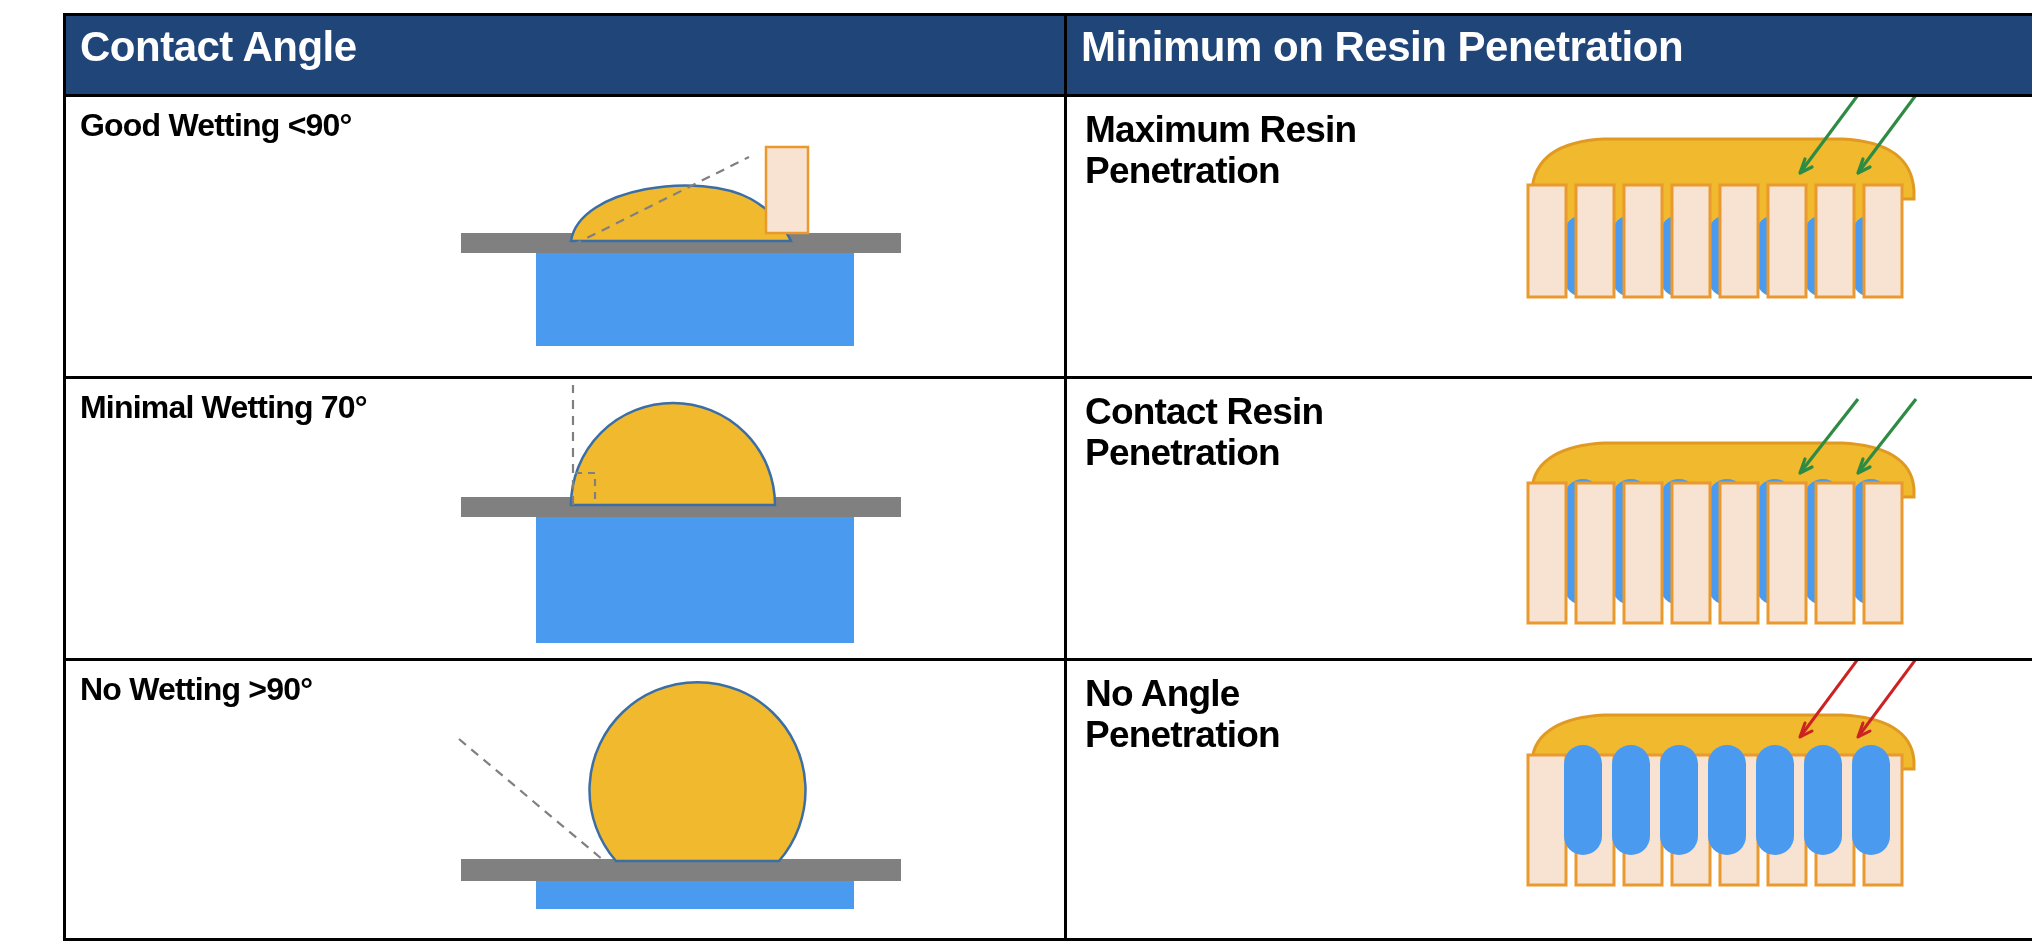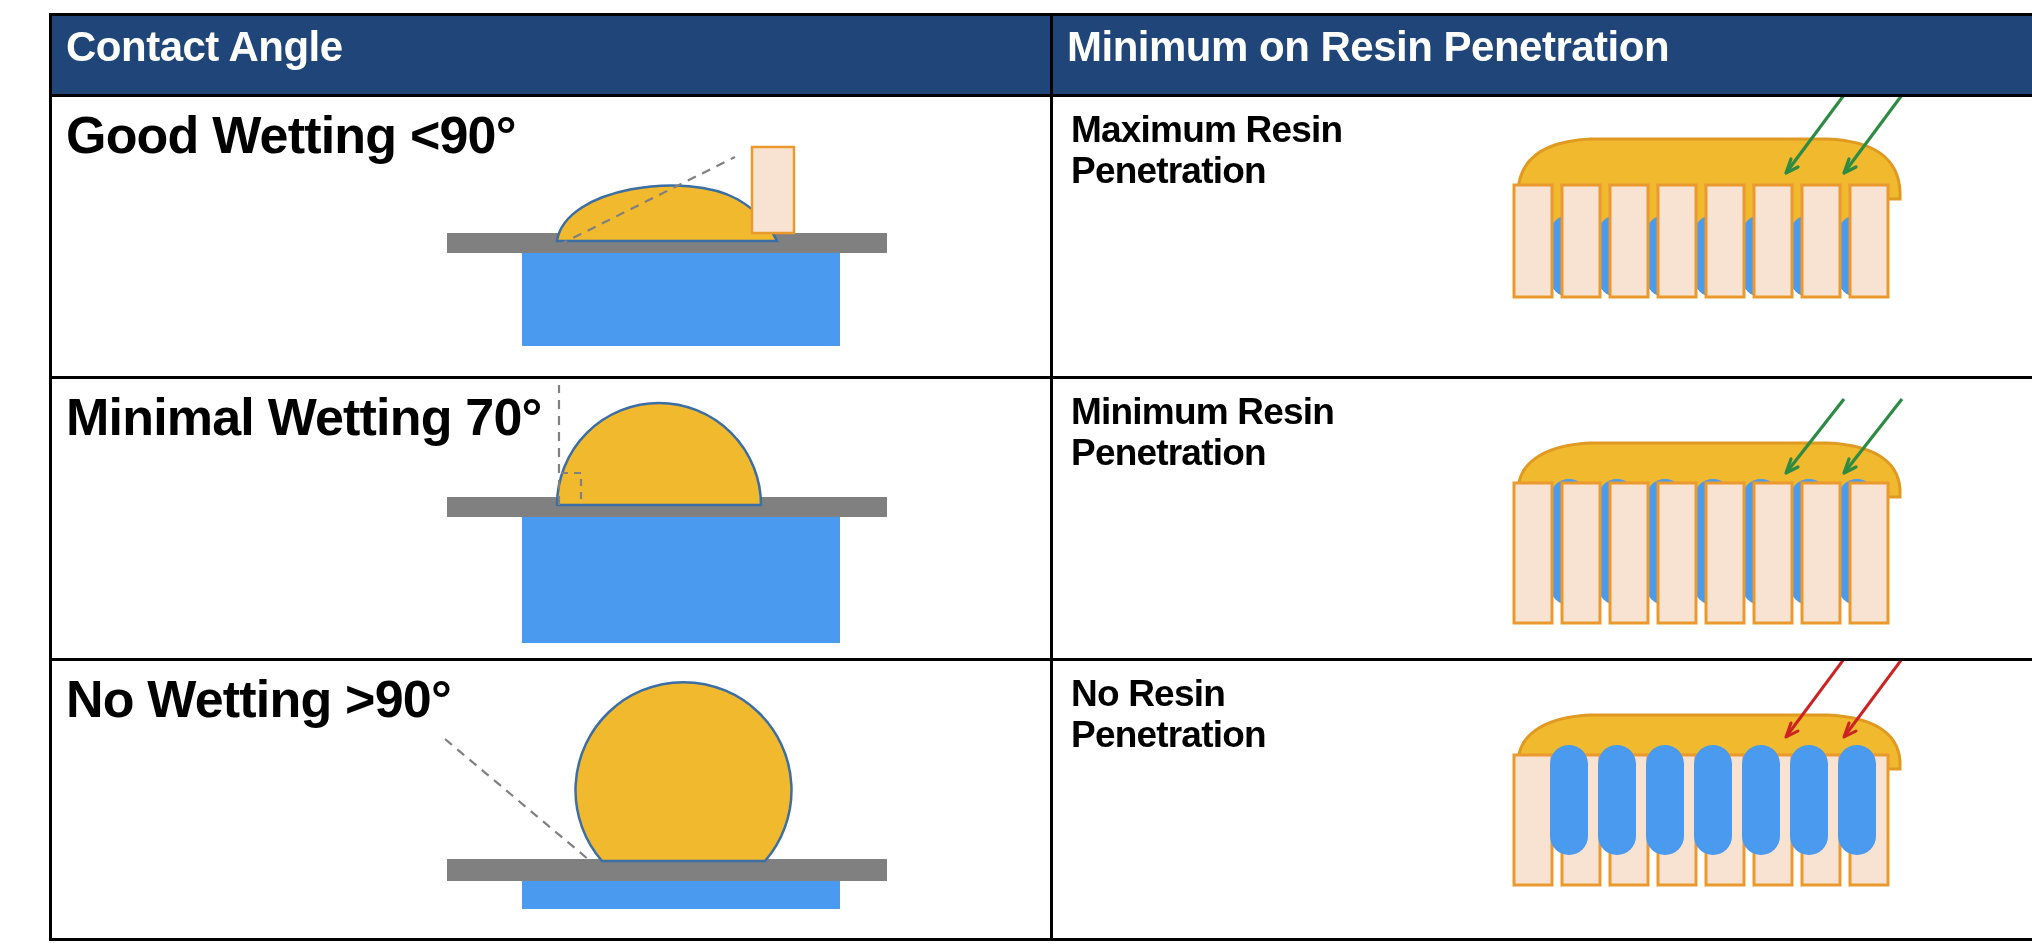--- a/index.html
+++ b/index.html
@@ -1,35 +1,35 @@
 <!DOCTYPE html>
 <html><head>
 <meta charset="utf-8">
 <style>
   html,body{margin:0;padding:0;background:#ffffff;}
   body{width:2032px;height:950px;font-family:"Liberation Sans",sans-serif;overflow:hidden;}
 
-  .table-wrap{position:absolute;left:13px;top:13px;width:1840px;height:924px;box-sizing:border-box;padding-left:36px;}
+  .table-wrap{position:absolute;left:27px;top:13px;width:1840px;height:924px;box-sizing:border-box;padding-left:36px;}
 
   table.wetting-table{border-collapse:collapse;width:2006px;height:924px;table-layout:fixed;}
   table.wetting-table td,table.wetting-table th{border:3px solid #000000;padding:0;margin:0;vertical-align:top;}
 
   col.c-left{width:1001px;}
   col.c-right{width:1005px;}
 
   thead th{background:#1f4579;height:78px;}
   .hdr-txt{color:#ffffff;font-size:42px;font-weight:bold;letter-spacing:-0.5px;
            padding:9px 0 0 14px;line-height:1.05;white-space:nowrap;text-align:left;}
 
   tbody tr{height:282px;}
   tbody tr.r3{height:280px;}
 
   .cell{position:relative;width:100%;height:100%;overflow:hidden;}
 
-  .row-label{position:absolute;left:14px;top:12px;font-size:52px;font-weight:bold;color:#000;
+  .row-label{position:absolute;left:14px;top:12px;font-size:32px;font-weight:bold;color:#000;
              line-height:1.03;letter-spacing:-0.8px;white-space:nowrap;}
   .eff-label{position:absolute;left:18px;top:12px;font-size:37px;font-weight:bold;color:#000;
              line-height:1.12;letter-spacing:-0.8px;}
 
   .fig{position:absolute;}
   svg{display:block;overflow:visible;}
 </style>
 </head>
 <body>
 
@@ -139,21 +139,21 @@
               <line x1="112" y1="132" x2="112" y2="12" stroke="#808080" stroke-width="2.2" stroke-dasharray="9 7"></line>
 
               <path d="M 114 100 L 134 100 L 134 130" fill="none" stroke="#808080" stroke-width="2.2" stroke-dasharray="7 6"></path>
             </svg>
           </div>
         </div>
       </td>
       <td>
         <div class="cell">
           <div class="eff-label">
-            <div>Minimum Resin</div>
+            <div>Contact Resin</div>
             <div>Penetration</div>
           </div>
           <div class="fig" style="left:445px;top:52px;">
             <svg width="420" height="200" viewBox="0 0 420 200">
               <path d="M 20 58 C 22 28 52 14 92 12 L 330 12 C 372 14 400 28 402 58 L 402 66 L 20 66 Z" fill="#f0b92e" stroke="#e09a22" stroke-width="3"></path>
 
               <g fill="#4a9af0">
                 <rect x="52" y="48" width="38" height="126" rx="19"></rect>
                     <rect x="100" y="48" width="38" height="126" rx="19"></rect>
                 <rect x="148" y="48" width="38" height="126" rx="19"></rect>
@@ -196,21 +196,21 @@
               <path d="M 155 204 A 108 108 0 1 1 318 204 Z" fill="#f0b92e" stroke="#3a6ea5" stroke-width="2.5"></path>
 
               <line x1="-2" y1="82" x2="148" y2="208" stroke="#808080" stroke-width="2.2" stroke-dasharray="9 7"></line>
             </svg>
           </div>
         </div>
       </td>
       <td>
         <div class="cell">
           <div class="eff-label">
-            <div>No Resin</div>
+            <div>No Angle</div>
             <div>Penetration</div>
           </div>
           <div class="fig" style="left:445px;top:22px;">
             <svg width="420" height="210" viewBox="0 0 420 210">
               <path d="M 20 78 C 22 48 52 34 92 32 L 330 32 C 372 34 400 48 402 78 L 402 86 L 20 86 Z" fill="#f0b92e" stroke="#e09a22" stroke-width="3"></path>
 
               <g fill="#f8e3d3" stroke="#e9992e" stroke-width="3">
                 <rect x="16" y="72" width="38" height="130"></rect>
                     <rect x="64" y="72" width="38" height="130"></rect>
                 <rect x="112" y="72" width="38" height="130"></rect>

